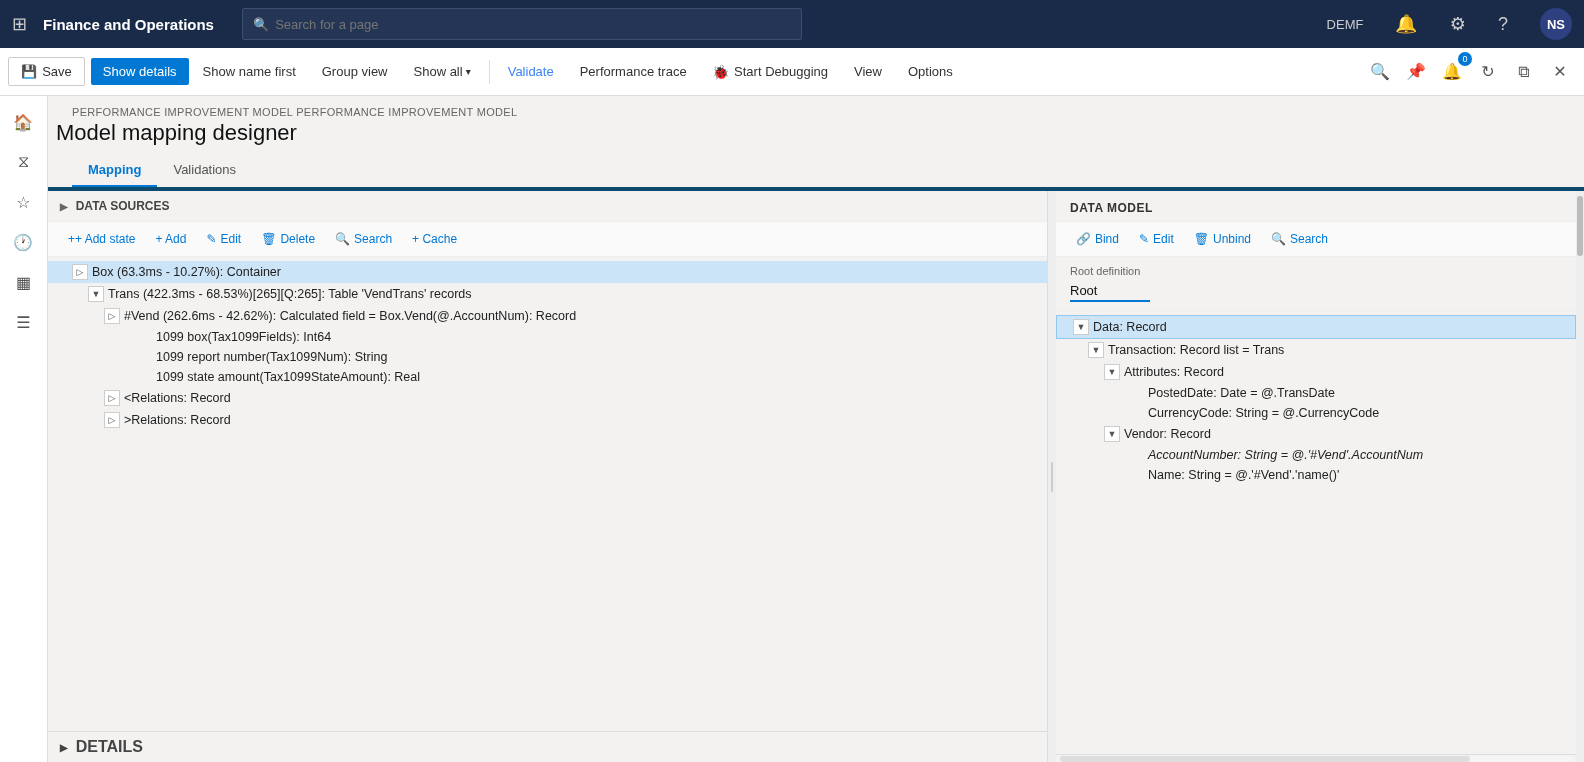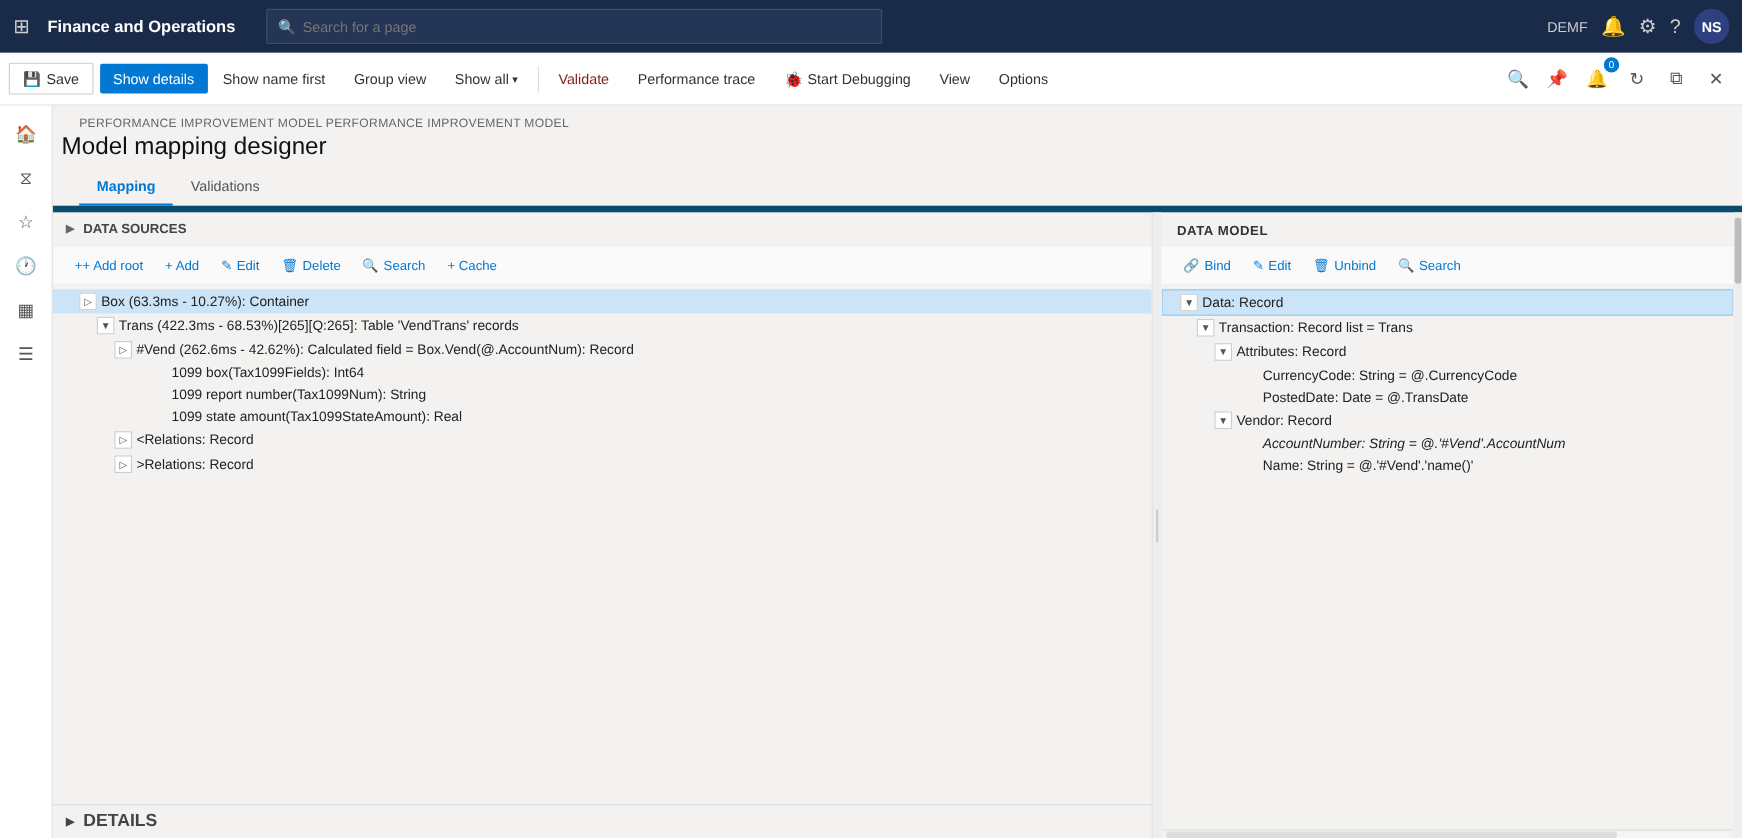--- a/index.html
+++ b/index.html
@@ -33,21 +33,21 @@
       border: none;
       outline: none;
       color: #aab;
       font-size: 13px;
       flex: 1;
     }
     .top-nav .search-box .search-icon { color: #7a8fa8; font-size: 13px; }
     .top-nav-right {
       display: flex;
       align-items: center;
-      gap: 12px;
+      gap: 32px;
       margin-left: auto;
       color: #ccc;
     }
     .top-nav-right .demf { color: #ccc; font-size: 13px; }
     .top-nav-right .icon-btn { font-size: 18px; cursor: pointer; color: #ccc; }
     .top-nav-right .avatar {
       width: 32px; height: 32px;
       background: #2e4080;
       border-radius: 50%;
       display: flex; align-items: center; justify-content: center;
@@ -79,21 +79,21 @@
       background: #0078d4;
       color: #fff;
     }
     .toolbar-btn.save-btn {
       border: 1px solid #ccc;
       background: #fff;
       margin-right: 4px;
     }
     .toolbar-separator { width: 1px; height: 24px; background: #ddd; margin: 0 4px; }
     .toolbar-btn.show-all-btn { display: flex; align-items: center; gap: 3px; }
-    .toolbar-btn.validate-btn { color: #7f1d1d; }
+    .toolbar-btn.validate-btn { color: #3b82f6; }
     .toolbar-right { margin-left: auto; display: flex; align-items: center; gap: 4px; }
     .toolbar-icon-btn {
       width: 32px; height: 32px;
       display: flex; align-items: center; justify-content: center;
       cursor: pointer; border-radius: 2px; color: #555; font-size: 16px;
     }
     .badge-count {
       background: #0078d4;
       color: #fff;
       border-radius: 50%;
@@ -148,21 +148,21 @@
       padding: 0 8px 8px;
       font-size: 22px;
       font-weight: 300;
       color: #111;
     }
 
     
     .tab-bar {
       display: flex;
       padding: 0 24px;
-      border-bottom: 6px solid #0c4a6e;
+      border-bottom: 4px solid #0c4a6e;
       gap: 0;
     }
     .tab {
       padding: 8px 16px;
       font-size: 13px;
       cursor: pointer;
       color: #555;
       border-bottom: 2px solid transparent;
     }
     .tab.active {
@@ -438,21 +438,21 @@
     <div class="split-pane">
 
       <div class="data-sources-pane">
         <div class="pane-header">
           <span class="expand-icon">▶</span>
           <span>DATA SOURCES</span>
         </div>
         <div class="ds-toolbar">
           <button class="ds-toolbar-btn">
             <span>+</span>
-            <span style="margin-left:-4px;">+ Add root</span>
+            <span style="margin-left:-4px;">+ Add state</span>
           </button>
           <button class="ds-toolbar-btn">
             <span>+ Add</span>
           </button>
           <button class="ds-toolbar-btn">
             <span>✎</span>
             <span>Edit</span>
           </button>
           <button class="ds-toolbar-btn">
             <span>🗑</span>
@@ -536,20 +536,24 @@
           <button class="dm-toolbar-btn">
             <span>🗑</span>
             <span>Unbind</span>
           </button>
           <button class="dm-toolbar-btn">
             <span>🔍</span>
             <span>Search</span>
           </button>
         </div>
 
+        <div class="root-def-section">
+          <div class="root-def-label">Root definition</div>
+          <div class="root-def-value">Root</div>
+        </div>
 
         <div class="dm-tree-container">
 
           <div class="tree-item selected" style="padding-left:16px; background:#cce4f7; border: 1px solid #90c8f0;">
             <span class="expand-btn">▼</span>
             <span style="font-weight:500;">Data: Record</span>
           </div>
 
           <div class="tree-item" style="padding-left:32px;">
             <span class="expand-btn">▼</span>
@@ -557,26 +561,26 @@
           </div>
 
           <div class="tree-item" style="padding-left:48px;">
             <span class="expand-btn">▼</span>
             <span>Attributes: Record</span>
           </div>
 
 
           <div class="tree-item" style="padding-left:72px;">
             <span class="no-expand"></span>
-            <span>CurrencyCode: String = @.CurrencyCode</span>
+            <span>PostedDate: Date = @.TransDate</span>
           </div>
 
           <div class="tree-item" style="padding-left:72px;">
             <span class="no-expand"></span>
-            <span>PostedDate: Date = @.TransDate</span>
+            <span>CurrencyCode: String = @.CurrencyCode</span>
           </div>
 
           <div class="tree-item" style="padding-left:48px;">
             <span class="expand-btn">▼</span>
             <span>Vendor: Record</span>
           </div>
 
           <div class="tree-item" style="padding-left:72px;font-style:italic;">
             <span class="no-expand"></span>
             <span>AccountNumber: String = @.'#Vend'.AccountNum</span>

